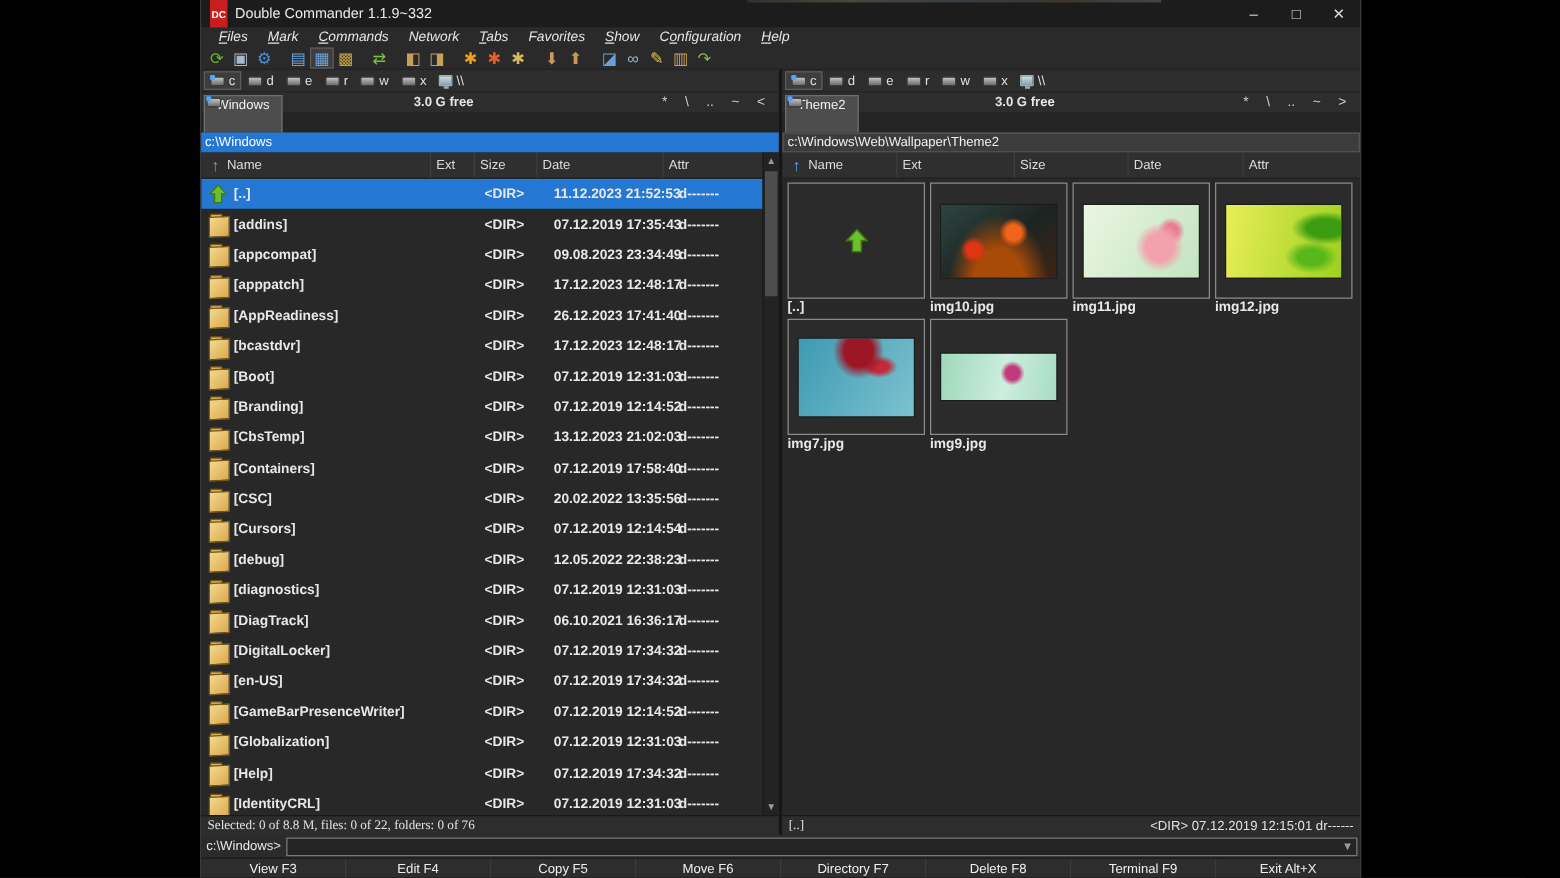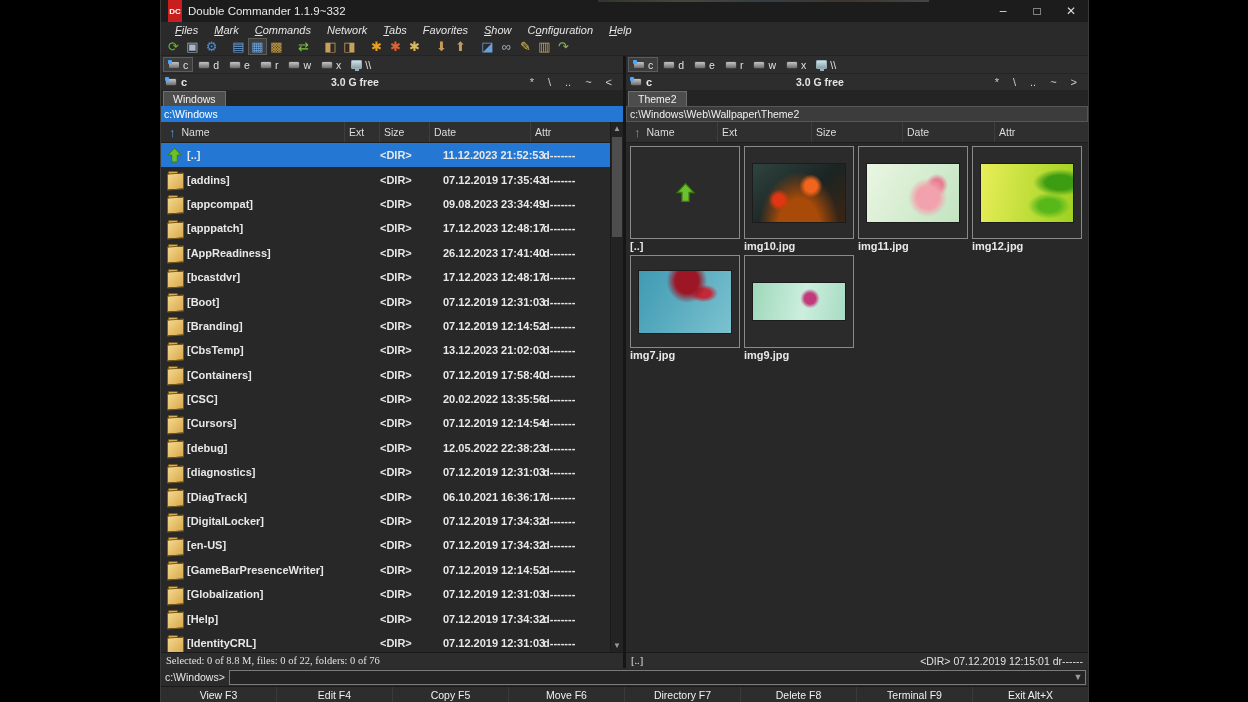--- a/index.html
+++ b/index.html
@@ -55,21 +55,21 @@
 
   .info-row { height:17px; background:#2d2d2d; display:flex; align-items:center;
               padding:0 4px; flex:0 0 17px; border-top:1px solid #242424; }
   .drive-combo { display:flex; align-items:center; gap:4px; font-size:11px; font-weight:bold; }
   .free-space { flex:1; text-align:center; font-size:10.5px; font-weight:bold; color:#e4e4e4; }
   .nav-btns { display:flex; }
   .nav-btn { padding:0 7px; font-size:11px; color:#cfcfcf; }
 
   .tab-row { height:16px; background:#242424; display:flex; align-items:flex-end;
              padding-left:2px; flex:0 0 16px; }
-  .tab { height:15px; line-height:14px; background:#4d4d4d; border:1px solid #6e6e6e; border-bottom:none;
+  .tab { height:30px; line-height:14px; background:#4d4d4d; border:1px solid #6e6e6e; border-bottom:none;
          padding:0 9px; font-size:10.5px; color:#f0f0f0; }
 
   .path-row { height:16px; display:flex; align-items:center; padding-left:3px;
               font-size:10.5px; flex:0 0 16px; }
   .path-row.active { background:#2478d4; color:#fff; }
   .path-row.inactive { background:#3c3c3c; border:1px solid #565656; color:#f0f0f0; }
 
   .hdr-row { height:21px; background:#2f2f2f; display:flex; align-items:center;
              border-bottom:1px solid #1f1f1f; flex:0 0 21px; font-size:10.5px; color:#dcdcdc; }
   .hcell { height:100%; display:flex; align-items:center; padding-left:4px;
@@ -79,21 +79,21 @@
   .lc0{width:184px;} .lc1{width:35px;} .lc2{width:50px;} .lc3{width:101px;} .lc4{flex:1;border-right:none;}
   
   .rc0{width:92px;} .rc1{width:94px;} .rc2{width:91px;} .rc3{width:92px;} .rc4{flex:1;border-right:none;}
 
   .file-list { flex:1 1 auto; overflow:hidden; }
   .frow { height:24.4px; display:flex; align-items:center; font-size:11px; font-weight:bold; width:450px; }
   .frow.sel { background:#2478d4; }
   .c-ico { width:26px; display:flex; justify-content:center; align-items:center; flex:0 0 26px; }
   .c-name { width:158px; flex:0 0 158px; white-space:nowrap; overflow:hidden; }
   .c-ext { width:35px; flex:0 0 35px; }
-  .c-size { width:50px; flex:0 0 50px; text-align:left; padding-right:3px; }
+  .c-size { width:50px; flex:0 0 50px; text-align:center; padding-right:3px; }
   .c-date { width:113px; flex:0 0 113px; padding-left:13px; white-space:nowrap; }
   .c-attr { flex:1; white-space:nowrap; }
   .fold-ico { position:relative; width:15px; height:17px; }
   .fold-ico::before { content:""; position:absolute; left:1px; top:0; width:8px; height:5px;
                       background:#d8ae56; border:1px solid #7a5a18; border-radius:1px; }
   .fold-ico::after { content:""; position:absolute; left:0; top:2px; width:15px; height:15px;
                      background:linear-gradient(135deg,#f4d88e,#d9a94c); border:1px solid #7a5a18;
                      border-radius:1px; transform:skewY(-3deg); }
 
   

